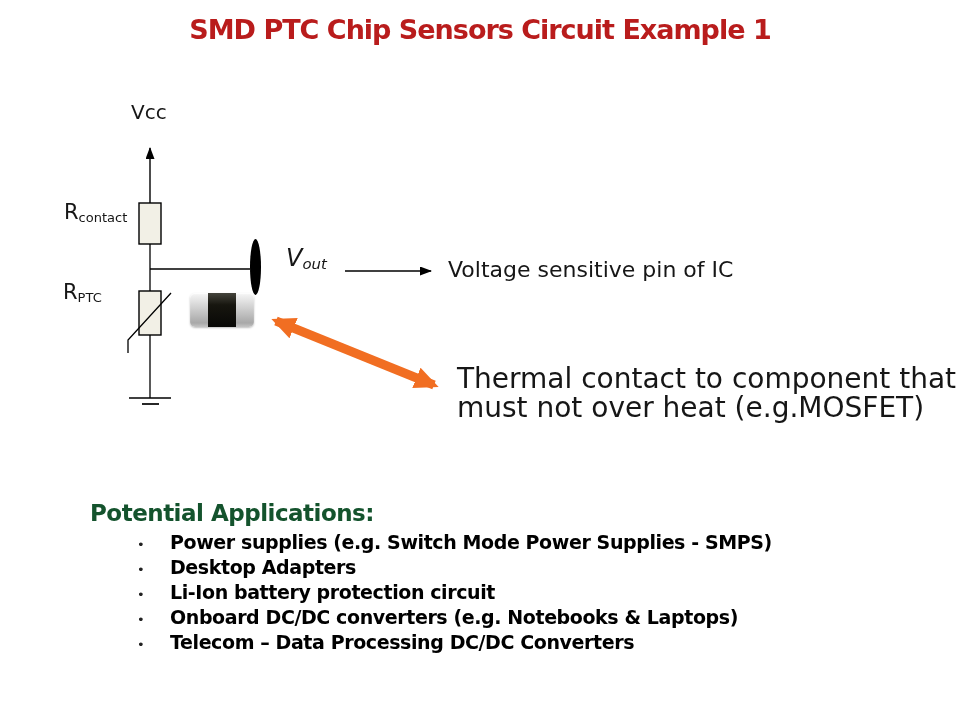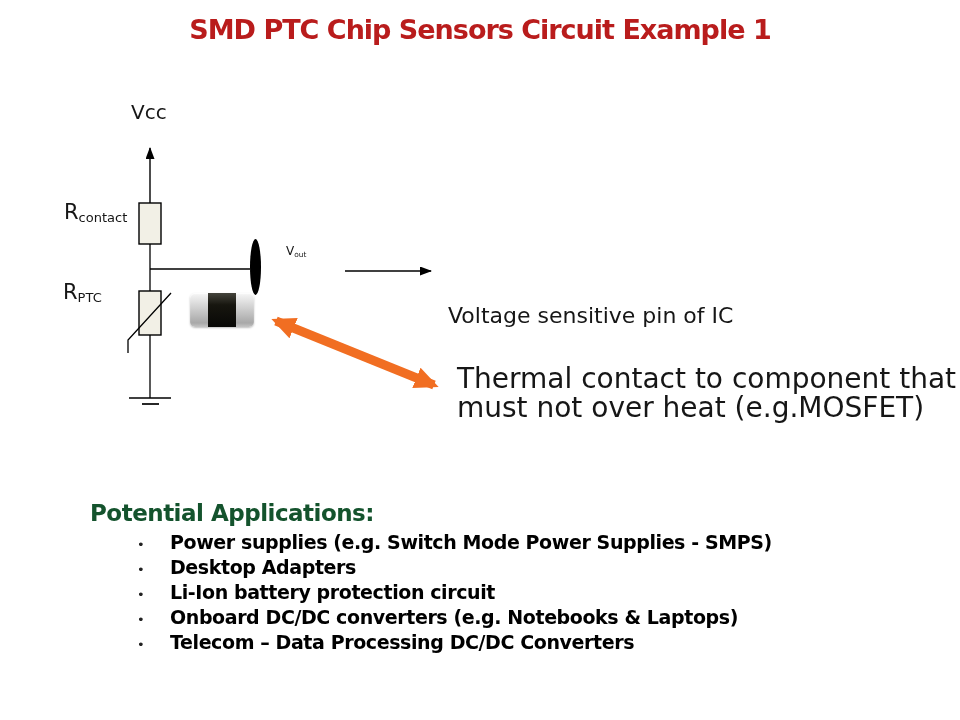--- a/index.html
+++ b/index.html
@@ -17,22 +17,22 @@
     font-weight:bold;font-size:27px;letter-spacing:-1px;color:#b91c1c;
   }
   
   svg.circuit{left:0;top:0;width:960px;height:720px;}
   
   .lbl{font-family:"DejaVu Sans", sans-serif;color:#161616;white-space:nowrap;}
   .lbl sub{font-size:62%;vertical-align:-0.22em;letter-spacing:0;}
   .vcc-label{left:131px;top:100px;font-size:20px;}
   .rseries-label{left:64px;top:200px;font-size:21px;}
   .rptc-label{left:63px;top:280px;font-size:21px;}
-  .vout-label{left:286px;top:244px;font-size:12px;}
-  .voltage-pin-text{left:448px;top:257px;font-size:22px;margin-top:46px;}
+  .vout-label{left:286px;top:244px;font-size:24px;font-style:italic;}
+  .voltage-pin-text{left:448px;top:257px;font-size:22px;}
   .thermal-text{left:457px;top:364px;font-size:28px;line-height:29px;}
   
   .chip{
     left:190px;top:293px;width:64px;height:34px;border-radius:5px;
     background:linear-gradient(to bottom,#f7f7f7 0%,#dedede 28%,#a8a8a8 88%,#c4c4c4 100%);
     box-shadow:0 1px 2px rgba(0,0,0,0.25), inset 0 1px 1px rgba(255,255,255,0.85);
     overflow:hidden;
   }
   .chip-band{
     position:absolute;left:18px;width:28px;top:0;bottom:0;

